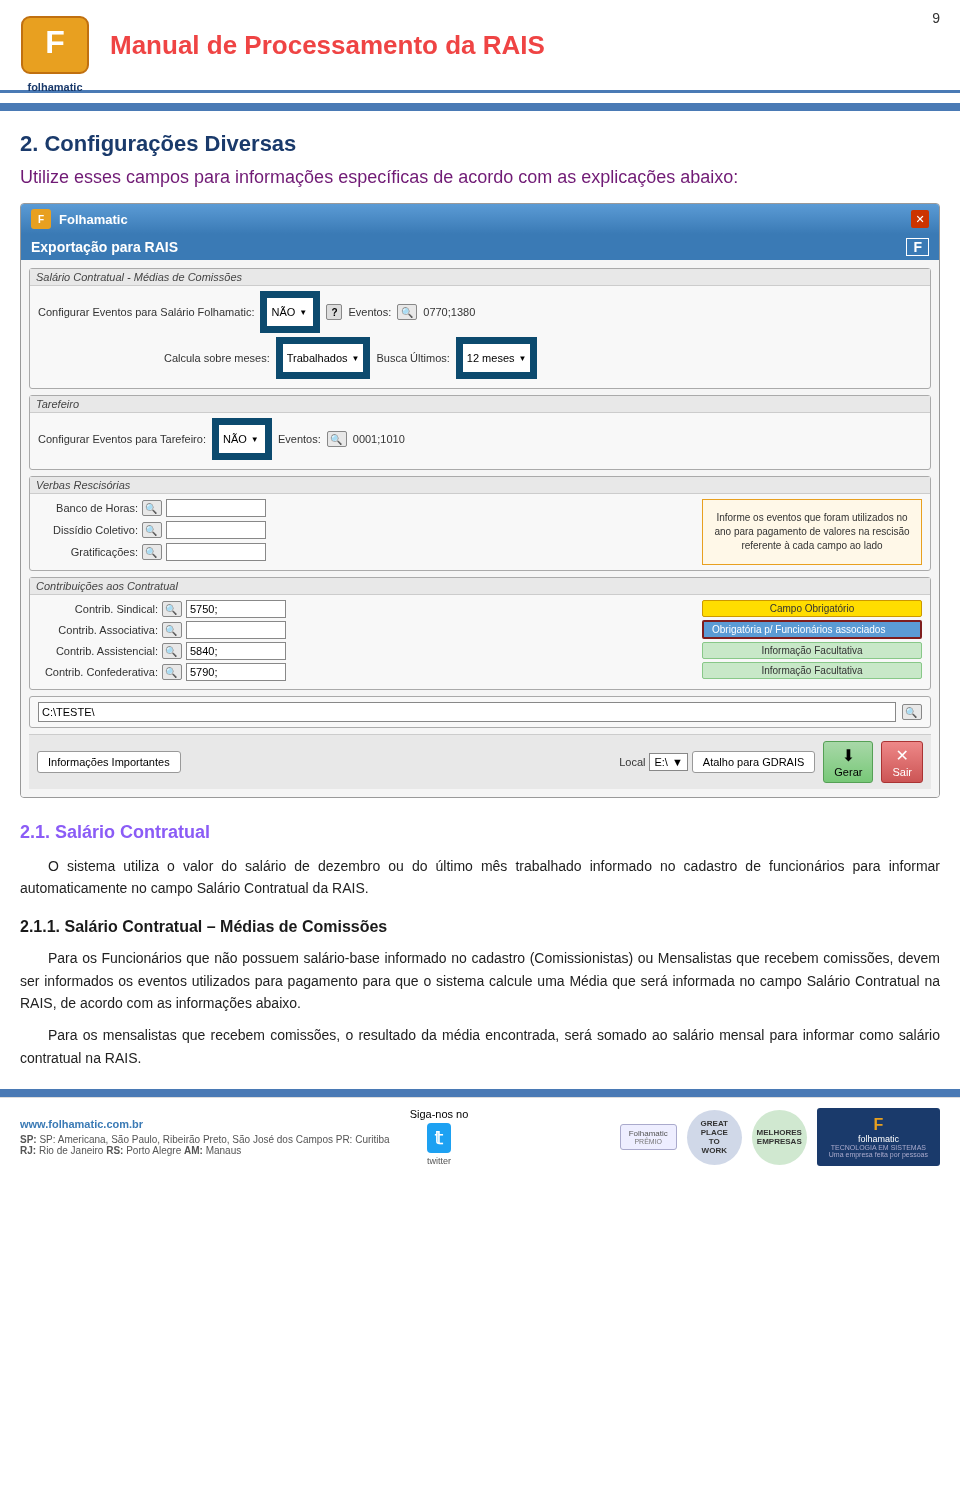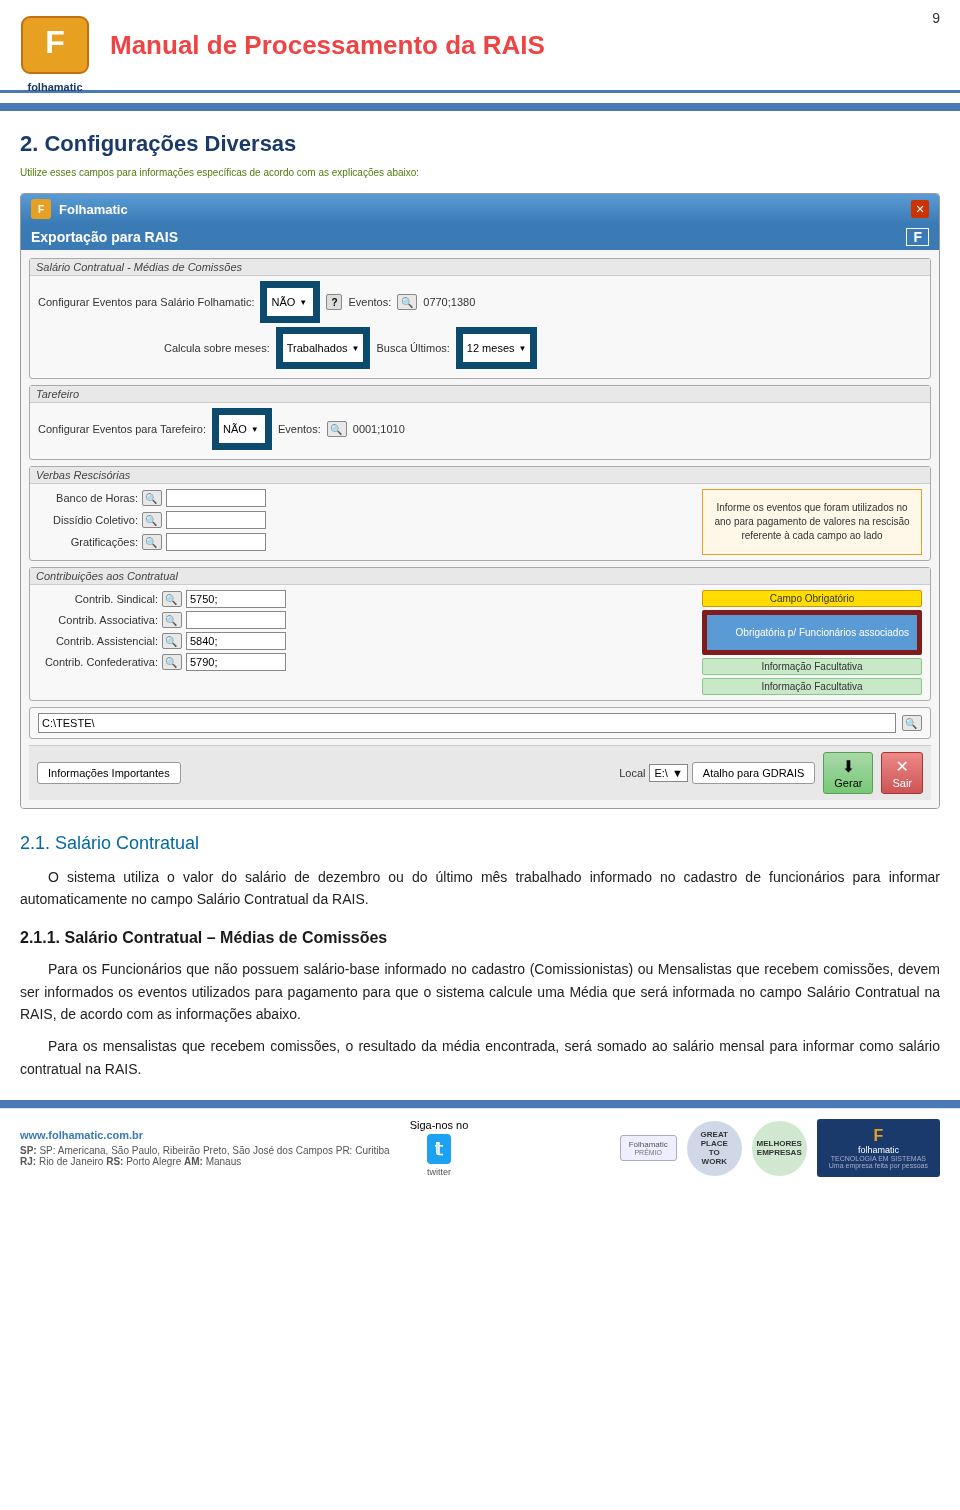--- a/index.html
+++ b/index.html
@@ -48,22 +48,22 @@
     }
 
     
     .section-title {
       font-size: 22px;
       font-weight: bold;
       color: #1a3a6b;
       margin: 20px 20px 10px 20px;
     }
     .section-intro {
-      font-size: 10px;
-      color: #4d7c0f;
+      font-size: 18px;
+      color: #701a75;
       margin: 0 20px 15px 20px;
     }
 
     
     .sw-window {
       margin: 10px 20px 20px 20px;
       border: 1px solid #999;
       border-radius: 4px;
       overflow: hidden;
       background: #f0f0f0;
@@ -295,27 +295,27 @@
       border: 1px solid #cc9900;
       padding: 2px 8px;
       font-size: 10px;
       color: #333;
       cursor: pointer;
       border-radius: 2px;
       text-align: center;
     }
     .btn-assoc {
       background: #5b9bd5;
-      border: 5px solid #7f1d1d;
-      padding: 12px 8px;
+      border: 2px solid #7f1d1d;
+      padding: 2px 8px;
       font-size: 10px;
       color: white;
       cursor: pointer;
       border-radius: 2px;
-      text-align: right;
+      text-align: left;
     }
     .btn-optional {
       background: #c8e8c8;
       border: 1px solid #88c888;
       padding: 2px 8px;
       font-size: 10px;
       color: #333;
       cursor: pointer;
       border-radius: 2px;
       text-align: center;
@@ -411,22 +411,22 @@
 
     
     .article-content {
       margin: 10px 20px;
       font-size: 14px;
       color: #222;
       line-height: 1.6;
     }
     .article-content h2 {
       font-size: 18px;
-      font-weight: normal;
-      color: #0369a1;
+      font-weight: bold;
+      color: #8b5cf6;
       margin-top: 16px;
       margin-bottom: 8px;
     }
     .article-content h3 {
       font-size: 16px;
       font-weight: bold;
       color: #1a1a1a;
       margin-top: 14px;
       margin-bottom: 8px;
     }

